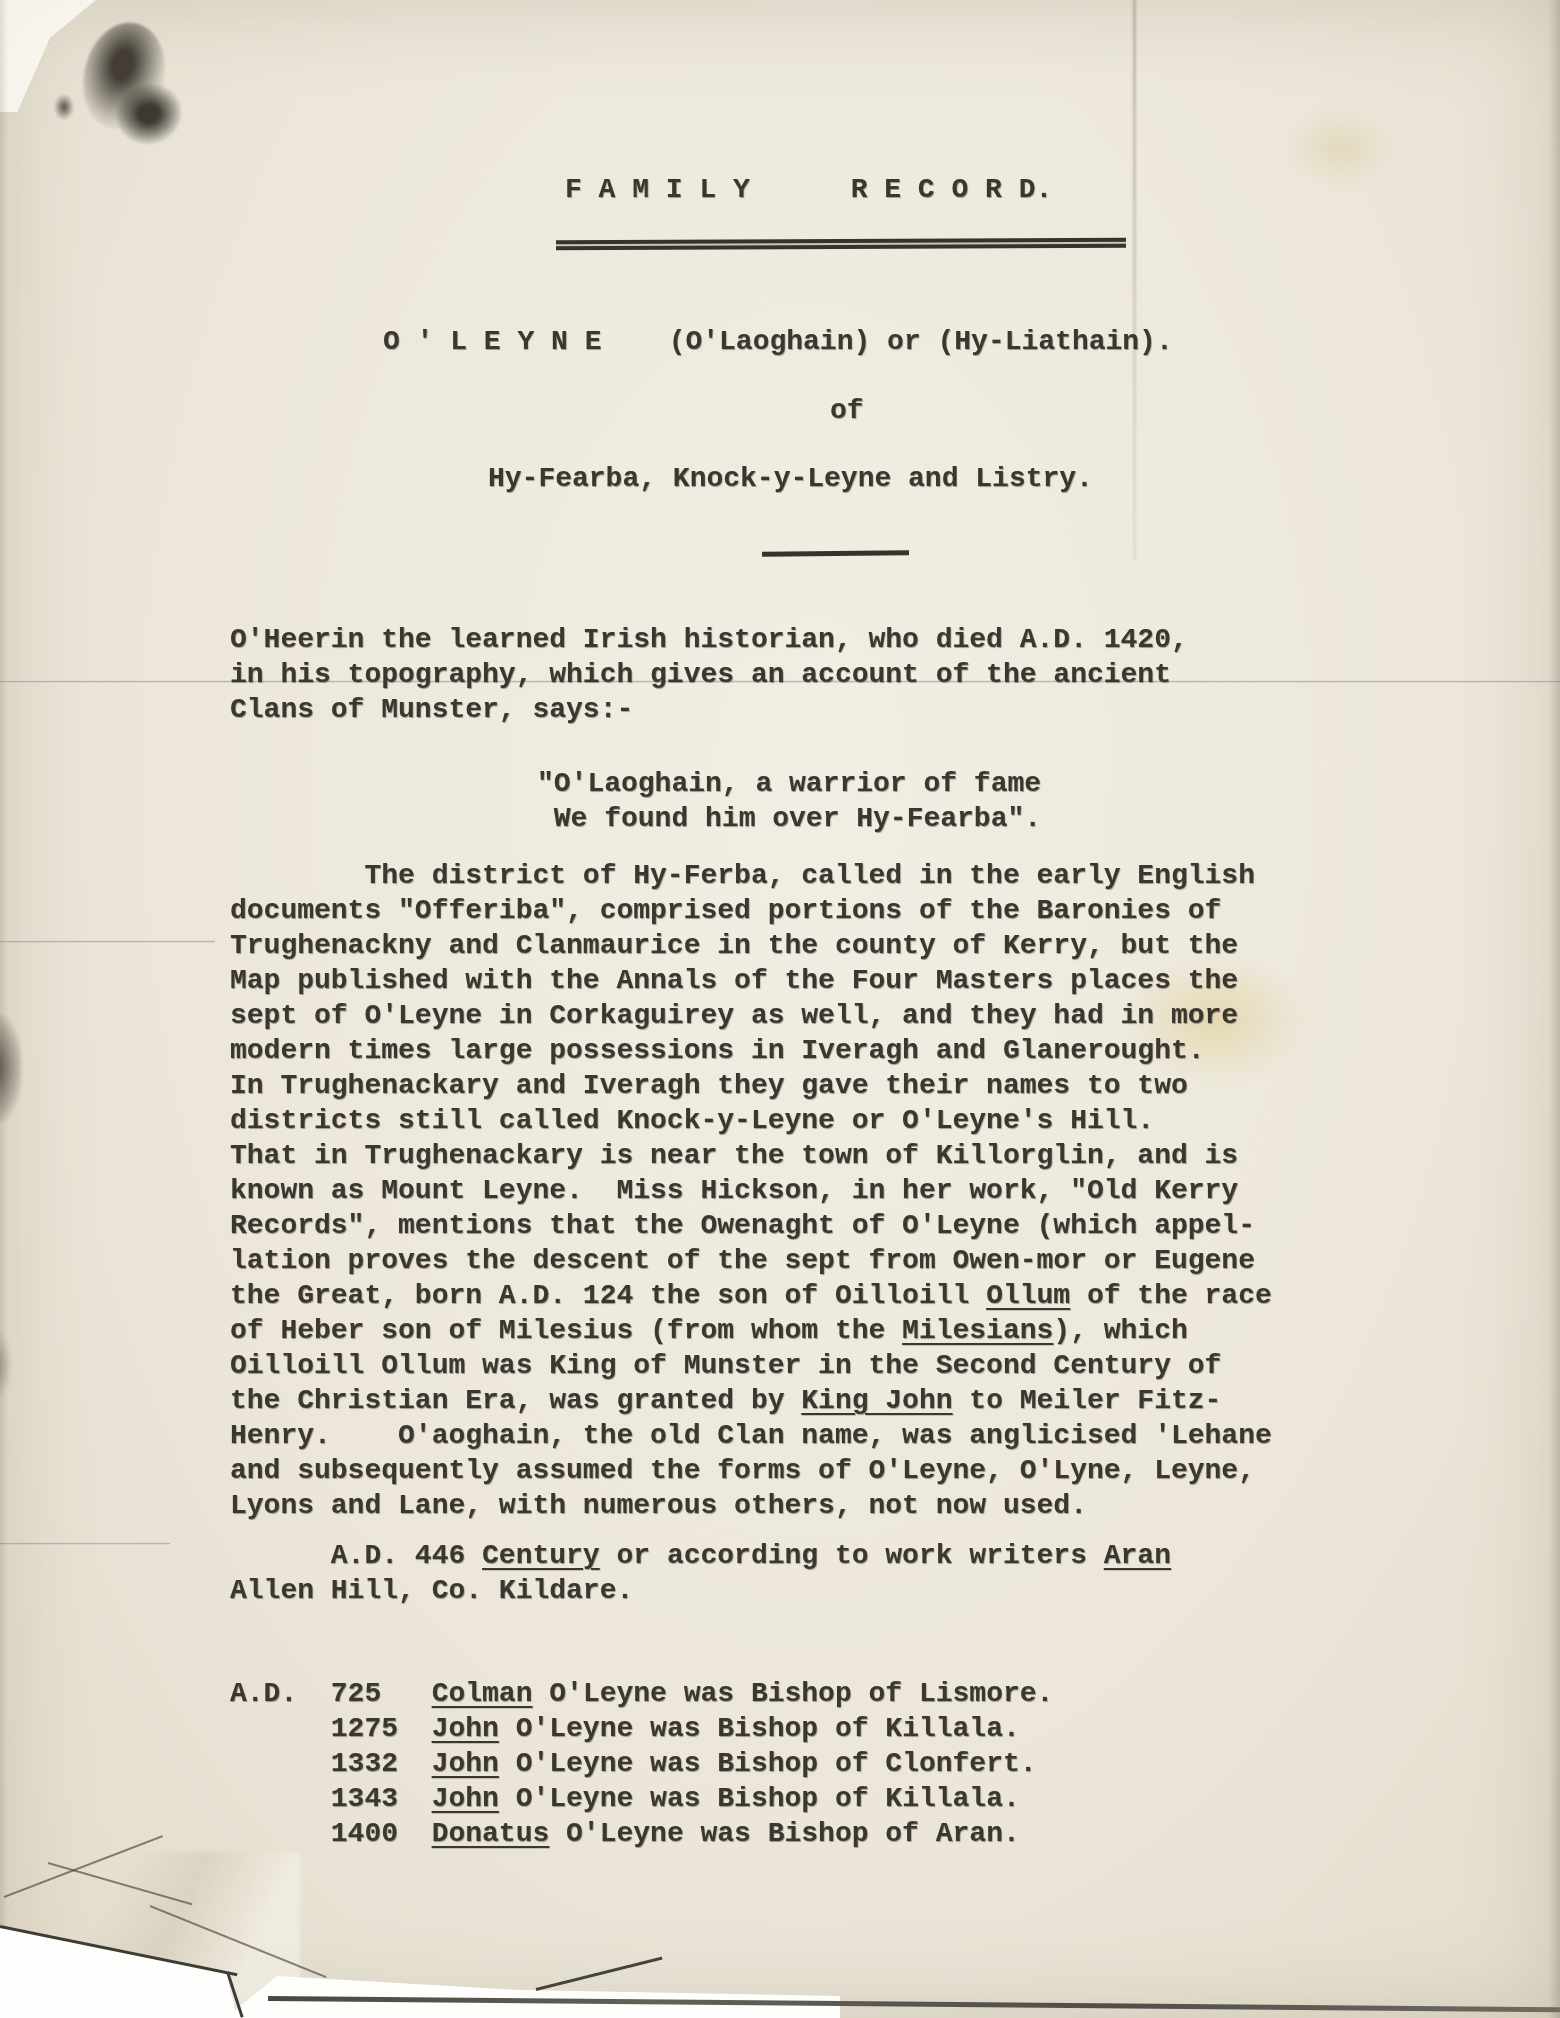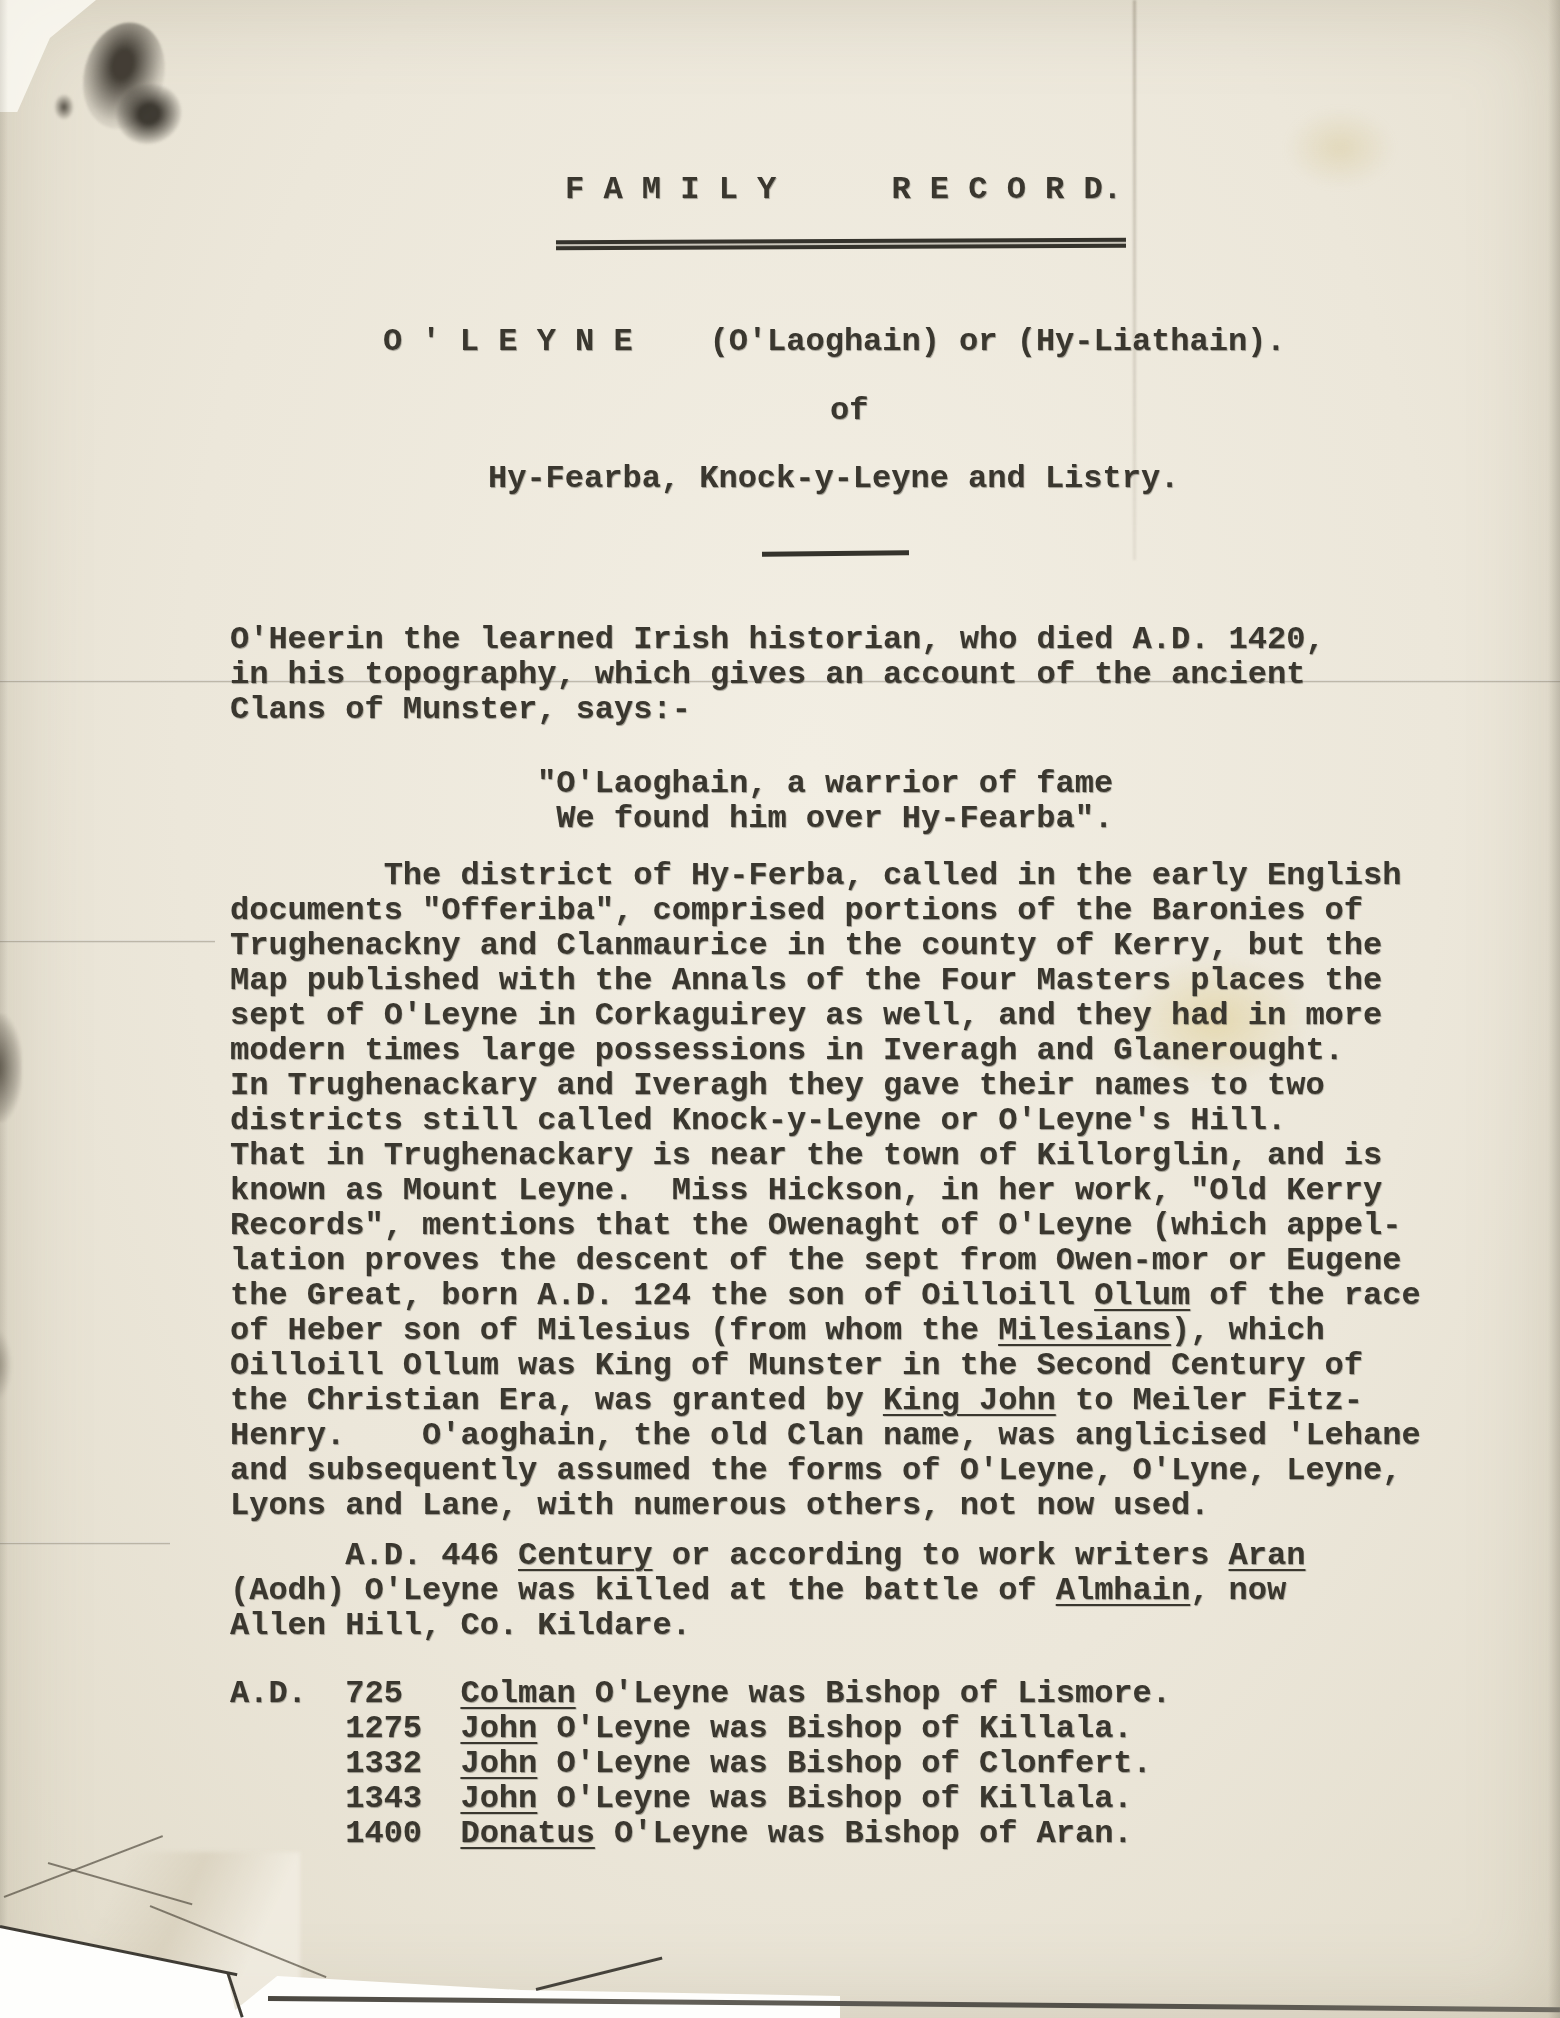--- a/index.html
+++ b/index.html
@@ -5,21 +5,21 @@
   html,body{margin:0;padding:0;background:#d8d4c8;}
   .paper{
     position:relative;width:1560px;height:2018px;overflow:hidden;
     background:radial-gradient(ellipse at 52% 38%, #f2eee3 0%, #ece7da 55%, #e2dccb 100%);
     box-shadow:inset 0 0 90px rgba(140,128,100,.28);
     font-family:"Liberation Mono","DejaVu Sans Mono",monospace;
   }
   .typed{
     position:absolute;
     font-family:"Liberation Mono","DejaVu Sans Mono",monospace;
-    font-weight:bold;font-size:32px;line-height:35px;
+    font-weight:bold;font-size:28px;line-height:35px;
     color:#3a372f;white-space:pre;
     filter:blur(.3px);
     text-shadow:.7px .5px .8px rgba(58,55,47,.45);
   }
   .tl{white-space:pre;}
   .u{text-decoration:underline;text-decoration-thickness:2px;text-underline-offset:5px;}
   .rule{position:absolute;filter:blur(.5px);}
   #rule1{left:556px;top:239px;width:570px;height:11px;transform:rotate(-.25deg);
     background:linear-gradient(to bottom,#35332c 0 4px,rgba(53,51,44,.2) 4px 6px,#35332c 6px 10px,transparent 10px);}
   #rule2{left:762px;top:551px;width:147px;height:5px;background:#35332c;transform:rotate(-.6deg);}
@@ -90,21 +90,21 @@
   <div class="typed" style="left:830px;top:393px;">of</div>
   <div class="typed" style="left:488px;top:453px;margin-top:8px;">Hy-Fearba, Knock-y-Leyne and Listry.</div>
   <div class="rule" id="rule2"></div>
 
   <div class="typed" style="left:230px;top:622px;"><div class="tl"><span>O'Heerin the learned Irish historian, who died A.D. 1420,</span></div><div class="tl"><span>in his topography, which gives an account of the ancient</span></div><div class="tl"><span>Clans of Munster, says:-</span></div></div>
 
   <div class="typed" style="left:537px;top:766px;"><div class="tl"><span>"O'Laoghain, a warrior of fame</span></div><div class="tl"><span> We found him over Hy-Fearba".</span></div></div>
 
   <div class="typed" style="left:230px;top:858px;"><div class="tl"><span>        The district of Hy-Ferba, called in the early English</span></div><div class="tl"><span>documents "Offeriba", comprised portions of the Baronies of</span></div><div class="tl"><span>Trughenackny and Clanmaurice in the county of Kerry, but the</span></div><div class="tl"><span>Map published with the Annals of the Four Masters places the</span></div><div class="tl"><span>sept of O'Leyne in Corkaguirey as well, and they had in more</span></div><div class="tl"><span>modern times large possessions in Iveragh and Glanerought.</span></div><div class="tl"><span>In Trughenackary and Iveragh they gave their names to two</span></div><div class="tl"><span>districts still called Knock-y-Leyne or O'Leyne's Hill.</span></div><div class="tl"><span>That in Trughenackary is near the town of Killorglin, and is</span></div><div class="tl"><span>known as Mount Leyne.  Miss Hickson, in her work, "Old Kerry</span></div><div class="tl"><span>Records", mentions that the Owenaght of O'Leyne (which appel-</span></div><div class="tl"><span>lation proves the descent of the sept from Owen-mor or Eugene</span></div><div class="tl"><span>the Great, born A.D. 124 the son of Oilloill </span><span class="u">Ollum</span><span> of the race</span></div><div class="tl"><span>of Heber son of Milesius (from whom the </span><span class="u">Milesians</span><span>), which</span></div><div class="tl"><span>Oilloill Ollum was King of Munster in the Second Century of</span></div><div class="tl"><span>the Christian Era, was granted by </span><span class="u">King John</span><span> to Meiler Fitz-</span></div><div class="tl"><span>Henry.    O'aoghain, the old Clan name, was anglicised 'Lehane</span></div><div class="tl"><span>and subsequently assumed the forms of O'Leyne, O'Lyne, Leyne,</span></div><div class="tl"><span>Lyons and Lane, with numerous others, not now used.</span></div></div>
 
-  <div class="typed" style="left:230px;top:1538px;"><div class="tl"><span>      A.D. 446 </span><span class="u">Century</span><span> or according to work writers </span><span class="u">Aran</span></div><div class="tl"><span>(Aodh) O'Leyne was killed at the battle of </span><span class="u">Almhain</span><span>, now</span></div><div class="tl"><span>Allen Hill, Co. Kildare.</span></div></div>
+  <div class="typed" style="left:230px;top:1538px;"><div class="tl"><span>      A.D. 446 </span><span class="u">Century</span><span> or according to work writers </span><span class="u">Aran</span></div><div class="tl"><span>Allen Hill, Co. Kildare.</span></div></div>
 
   <div class="typed" style="left:230px;top:1676px;"><div class="tl"><span>A.D.  725   </span><span class="u">Colman</span><span> O'Leyne was Bishop of Lismore.</span></div><div class="tl"><span>      1275  </span><span class="u">John</span><span> O'Leyne was Bishop of Killala.</span></div><div class="tl"><span>      1332  </span><span class="u">John</span><span> O'Leyne was Bishop of Clonfert.</span></div><div class="tl"><span>      1343  </span><span class="u">John</span><span> O'Leyne was Bishop of Killala.</span></div><div class="tl"><span>      1400  </span><span class="u">Donatus</span><span> O'Leyne was Bishop of Aran.</span></div></div>
 
   <div class="mark" id="fold-shade"></div>
   <div class="foldline" id="fold-l1"></div>
   <div class="foldline" id="fold-l2"></div>
   <div class="foldline" id="fold-l3"></div>
   <div class="mark" id="bottom-white"></div>
   <div id="tear-edge-1"></div>
   <div id="tear-edge-2"></div>

